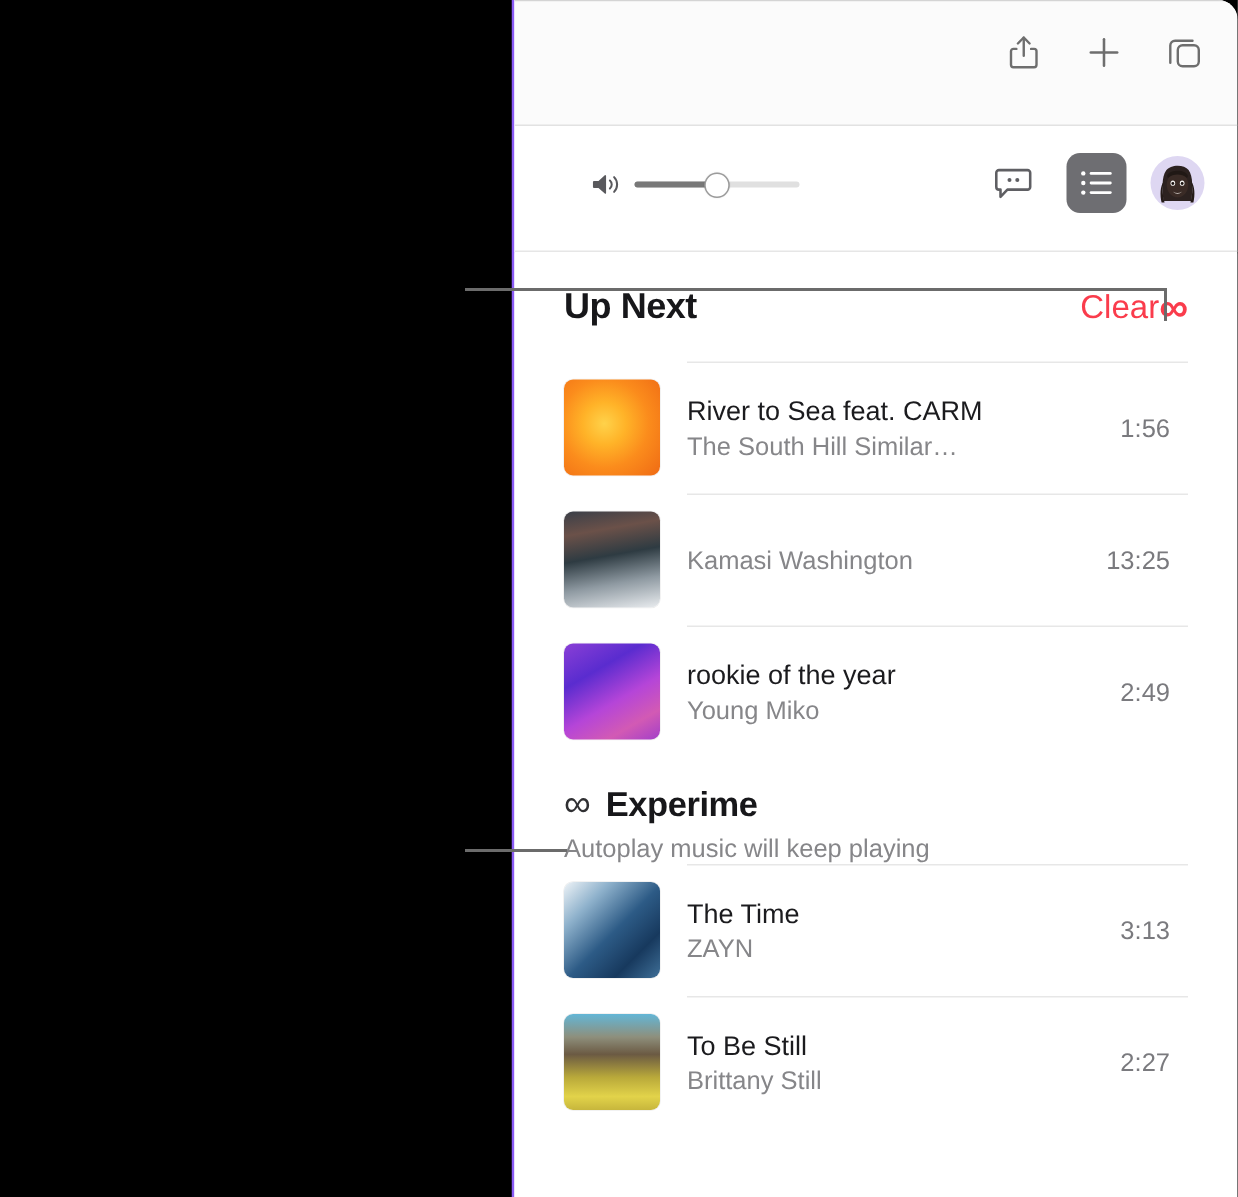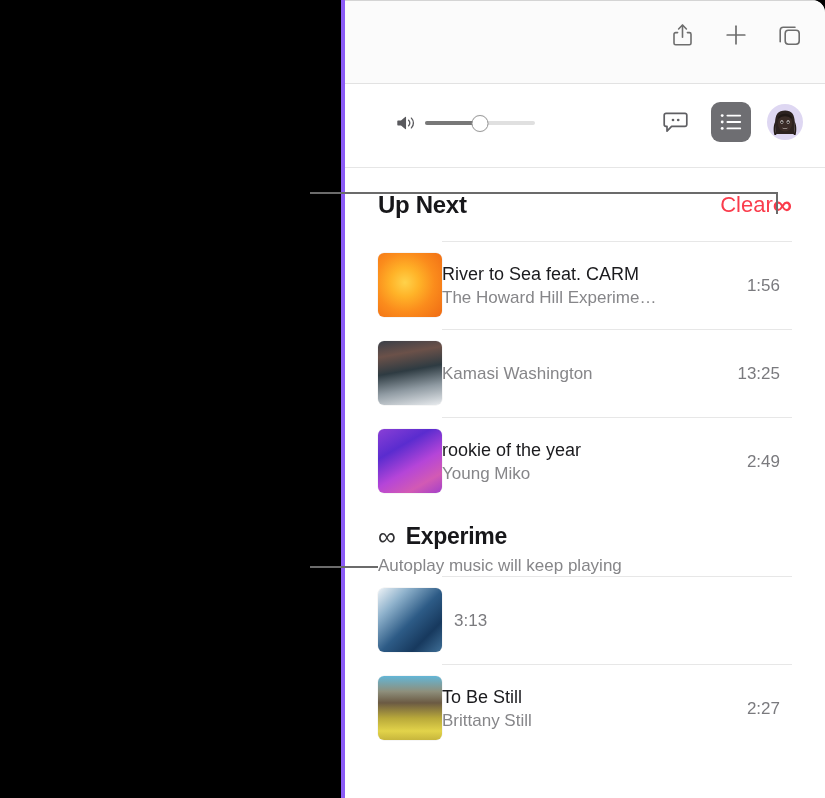--- a/index.html
+++ b/index.html
@@ -23,21 +23,21 @@
 
   
   .window {
     position: absolute;
     left: 341px;
     top: 0px;
     width: 484px;
     height: 798px;
     background: #ffffff;
     border-top-right-radius: 13px;
-    border-left: 4px solid #8b5cf6;
+    border-left: 2px solid #8b5cf6;
     overflow: hidden;
     box-sizing: border-box;
   }
   .window::before {
     content: "";
     position: absolute;
     left: 0; top: 0; right: 0;
     height: 1px;
     background: #d4d4d4;
   }
@@ -216,20 +216,21 @@
     width: 64px;
     height: 64px;
     border-radius: 6px;
     flex: 0 0 auto;
     background: #ddd;
     box-shadow: 0 0 0 0.5px rgba(0,0,0,0.07);
   }
   .track-meta {
     flex: 1 1 auto;
     min-width: 0;
+    margin-left: 18px;
     padding-right: 12px;
     border-top: 1px solid #e7e7e7;
     height: 88px;
     display: flex;
     flex-direction: column;
     justify-content: center;
     box-sizing: border-box;
   }
   .track-row.first .track-meta { border-top: 1px solid #e7e7e7; }
   .track-inner {
@@ -405,21 +406,21 @@
         </div>
       </div>
 
       <div class="rows" id="queueRows">
           <div class="track-row first">
             <div class="art" style="background: radial-gradient(circle at 42% 46%, rgb(255, 210, 74) 0%, rgb(255, 179, 40) 28%, rgb(251, 140, 28) 58%, rgb(239, 106, 20) 100%);"></div>
             <div class="track-meta">
               <div class="track-inner">
                 <div class="track-texts">
                   <div class="track-title">River to Sea feat. CARM</div>
-                  <div class="track-artist">The Howard Hill Experime…</div>
+                  <div class="track-artist">The South Hill Similar…</div>
                 </div>
                 <div class="track-time">1:56</div>
               </div>
             </div>
           </div>
           <div class="track-row">
             <div class="art" style="background: linear-gradient(170deg, rgb(58, 63, 72) 0%, rgb(107, 81, 73) 22%, rgb(46, 59, 66) 46%, rgb(143, 154, 162) 72%, rgb(233, 236, 239) 100%);"></div>
             <div class="track-meta">
               <div class="track-inner">
                 <div class="track-texts">
@@ -449,20 +450,24 @@
           <span class="autoplay-title">Experime</span>
         </div>
         <div class="autoplay-sub">Autoplay music will keep playing</div>
       </div>
 
       <div class="rows" id="autoplayRows">
           <div class="track-row first">
             <div class="art" style="background: linear-gradient(135deg, rgb(238, 243, 247) 0%, rgb(143, 178, 204) 24%, rgb(45, 91, 134) 52%, rgb(23, 57, 94) 76%, rgb(63, 111, 151) 100%);"></div>
             <div class="track-meta">
               <div class="track-inner">
+                <div class="track-texts">
+                  <div class="track-title">The Time</div>
+                  <div class="track-artist">ZAYN</div>
+                </div>
                 <div class="track-time">3:13</div>
               </div>
             </div>
           </div>
           <div class="track-row">
             <div class="art" style="background: linear-gradient(rgb(99, 182, 214) 0%, rgb(142, 143, 124) 24%, rgb(107, 90, 67) 42%, rgb(185, 169, 58) 66%, rgb(226, 211, 74) 86%, rgb(199, 182, 60) 100%);"></div>
             <div class="track-meta">
               <div class="track-inner">
                 <div class="track-texts">
                   <div class="track-title">To Be Still</div>

